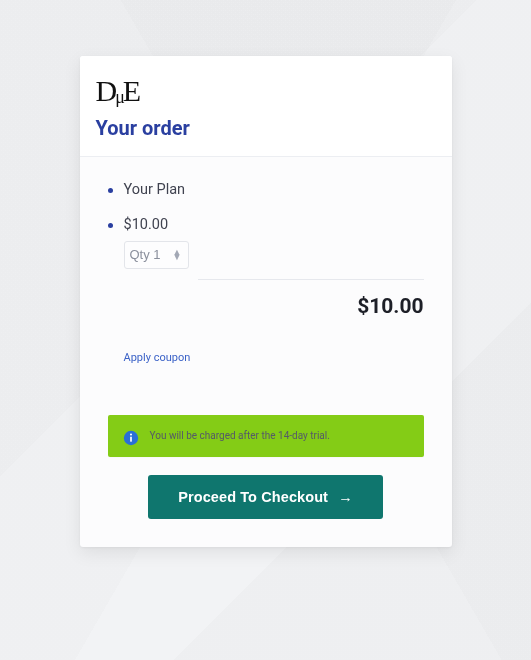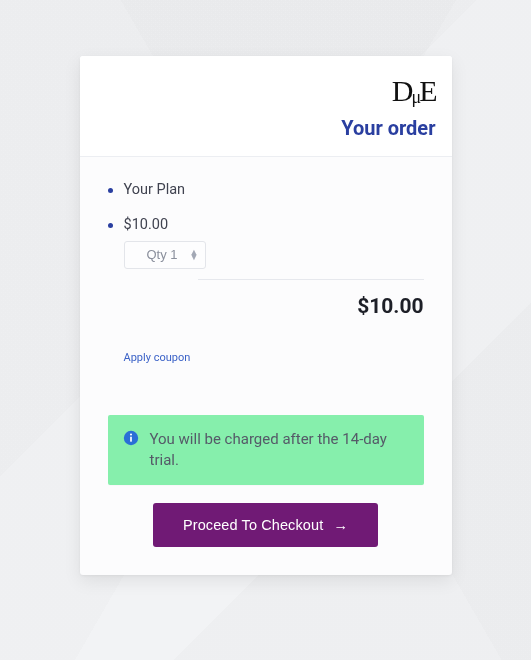--- a/index.html
+++ b/index.html
@@ -30,21 +30,21 @@
     .card {
       width: 372px;
       background: #fcfcfd;
       border-radius: 3px;
       box-shadow: 0 6px 18px rgba(0,0,0,0.08), 0 1px 3px rgba(0,0,0,0.05);
       position: relative;
       z-index: 1;
     }
     .card-header {
       background: #ffffff;
-      text-align: right;
+      text-align: left;
       padding: 20px 16px 16px;
       border-bottom: 1px solid #eceef2;
       border-radius: 3px 3px 0 0;
     }
     .logo {
       display: inline-block;
       font-family: "Times New Roman", Georgia, serif;
       font-size: 30px;
       letter-spacing: -2px;
       color: #111;
@@ -87,21 +87,21 @@
     .line-price { color: #404350; font-variant-numeric: tabular-nums; }
     .qty-wrap { margin-top: 8px; }
     select.qty {
       appearance: none;
       -webkit-appearance: none;
       -moz-appearance: none;
       border: 1px solid #e3e5ea;
       background: #fdfdfe;
       color: #8a8f9c;
       font-size: 13px;
-      padding: 5px 26px 5px 22px;
+      padding: 5px 26px 5px 5px;
       border-radius: 3px;
       line-height: 1.2;
     }
     .select-wrap {
       position: relative;
       display: inline-block;
     }
     .select-wrap .chev {
       position: absolute;
       right: 7px;
@@ -129,46 +129,46 @@
     }
     .coupon-link {
       color: #3b62c7;
       font-size: 11px;
       text-decoration: none;
       cursor: pointer;
       display: inline-block;
       margin-left: 16px;
     }
     .notice {
-      background: #86efac;
+      background: #84cc16;
       border-radius: 2px;
       margin-top: 50px;
       padding: 14px 18px 14px 42px;
       position: relative;
-      font-size: 15px;
+      font-size: 10px;
       color: #555a68;
       line-height: 1.4;
       box-shadow: 0 1px 1px rgba(0,0,0,0.02);
     }
     .notice .info-icon {
       position: absolute;
       left: 15px;
       top: 15px;
       width: 16px;
       height: 16px;
     }
     .checkout-btn {
       display: block;
       margin: 18px auto 0;
-      background: #701a75;
+      background: #0f766e;
       color: #fff;
       border: none;
       padding: 14px 30px;
       font-size: 14.5px;
-      font-weight: 400;
+      font-weight: 700;
       border-radius: 3px;
       cursor: pointer;
       letter-spacing: 0.1px;
     }
     .checkout-btn .arrow { margin-left: 6px; }
   </style>
 </head>
 <body>
 
 <div class="card">

